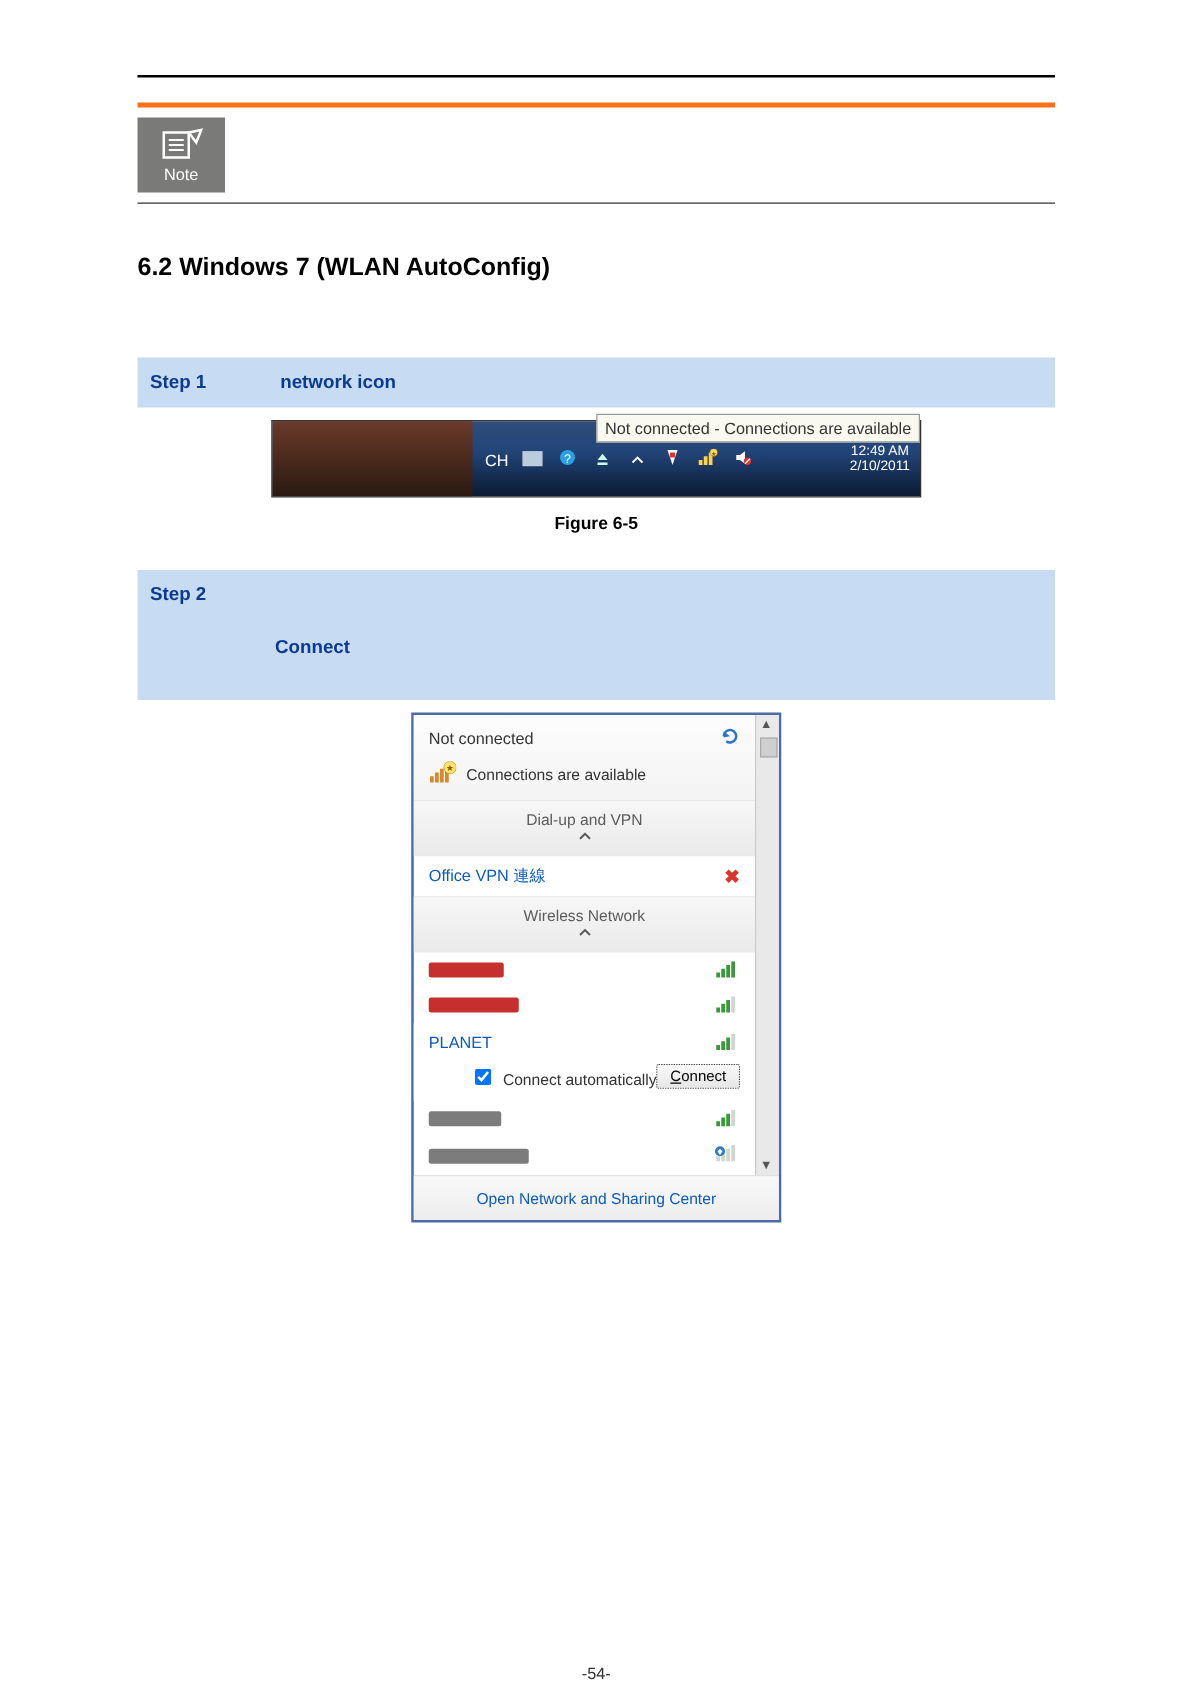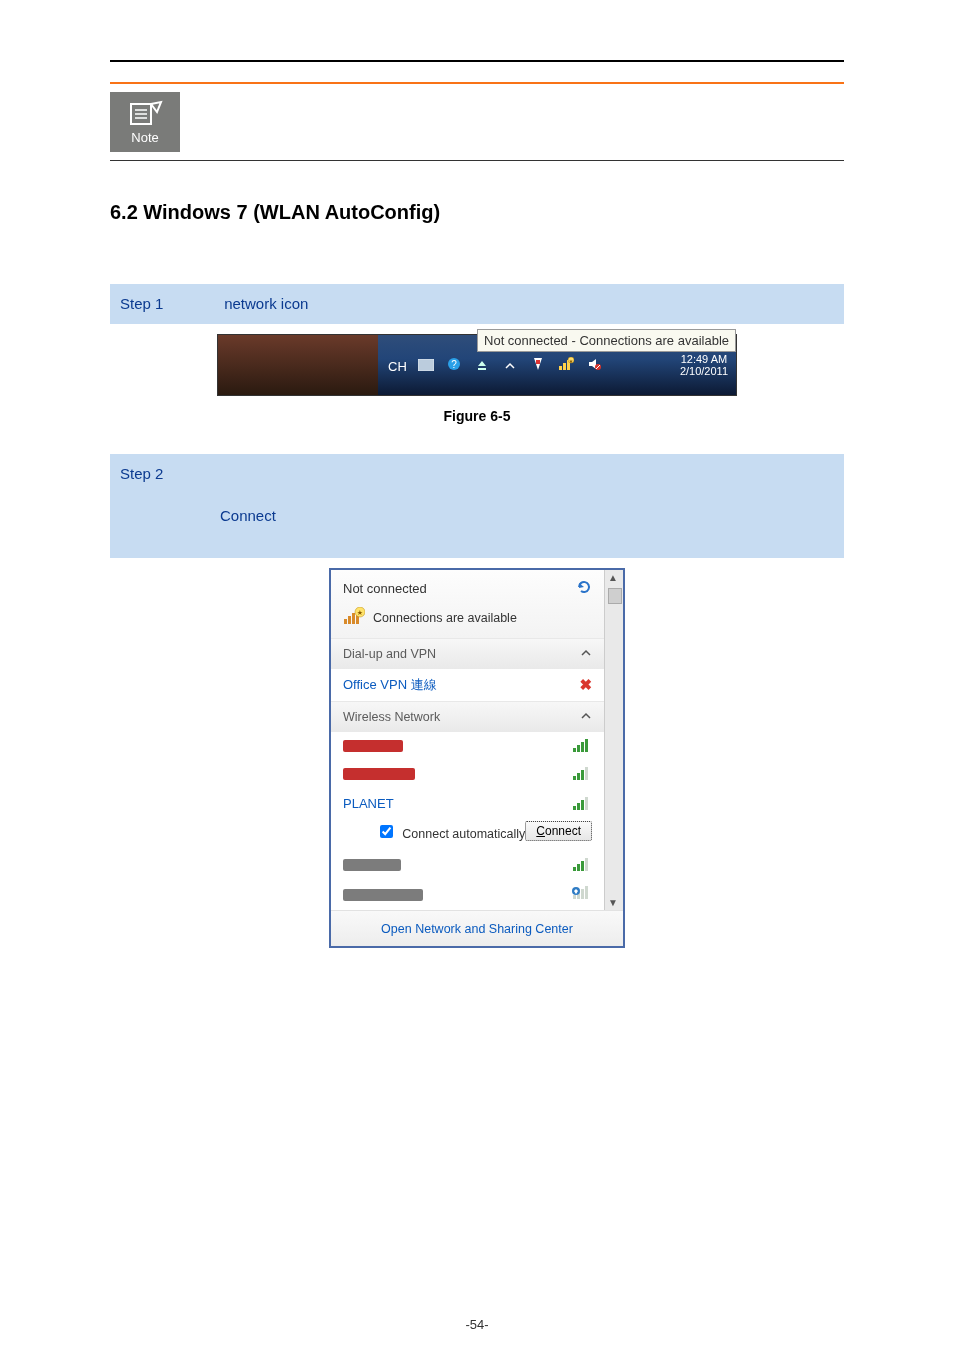--- a/index.html
+++ b/index.html
@@ -13,21 +13,21 @@
   }
   .page {
     padding: 60px 110px 0 110px;
     box-sizing: border-box;
   }
   .top-rule {
     border-top: 2px solid #000;
     margin-bottom: 20px;
   }
   .note-row {
-    border-top: 2px solid #f97316;
+    border-top: 4px solid #f97316;
     border-bottom: 1px solid #333;
     padding: 8px 0;
     display: flex;
     align-items: center;
   }
   .note-icon-box {
     width: 70px;
     height: 60px;
     background: #7a7b79;
     display: flex;
@@ -48,21 +48,21 @@
     margin: 40px 0 60px 0;
   }
   .step-bar {
     background: #c7dcf2;
     padding: 8px 10px;
     font-size: 15px;
     color: #0b3a90;
     margin: 8px 0 10px 0;
     line-height: 1.6;
   }
-  .step-bar strong { font-weight: normal; }
+  .step-bar strong { font-weight: bold; }
   .step-no { display: inline-block; width: 100px; }
   
   .taskbar-wrap { margin: 10px auto 10px auto; width: 520px; }
   .taskbar {
     position: relative;
     height: 60px;
     background: linear-gradient(#2f4d7a, #224578 40%, #0c1a34);
     border: 1px solid #333;
     display: flex;
     align-items: center;
@@ -98,37 +98,37 @@
   .wifi-body { display:flex; }
   .wifi-list { flex:1; }
   .wifi-scroll { width:18px; background:#e9e9e9; border-left:1px solid #ccc; position:relative; }
   .wifi-scroll .arrow-up { position:absolute; top:2px; left:3px; font-size:10px; color:#555; }
   .wifi-scroll .thumb { position:absolute; top:18px; left:3px; width:12px; height:14px; background:#cfcfcf; border:1px solid #aaa; }
   .wifi-scroll .arrow-down { position:absolute; bottom:2px; left:3px; font-size:10px; color:#555; }
   .wifi-section { padding:10px 12px; }
   .wifi-top { background: linear-gradient(#fdfdfd,#f3f3f3); }
   .wifi-top .line1 { display:flex; justify-content:space-between; align-items:center; }
   .wifi-top .line2 { display:flex; align-items:center; gap:8px; margin-top:10px; font-size:12.5px; }
-  .wifi-hdr { display:flex; justify-content:space-between; align-items:center; padding:8px 12px; background: linear-gradient(#f7f7f7,#e9e9e9); color:#5b5b5b; border-top:1px solid #e8e8e8; font-size:12.5px; }
+  .wifi-hdr { display:flex; justify-content:space-between; align-items:center; padding:8px 12px; background: linear-gradient(#f7f7f7,#e9e9e9); color:#5b5b5b; border-top:1px solid #e8e8e8; font-size:12.5px;flex-direction:column; }
   .wifi-item { display:flex; justify-content:space-between; align-items:center; padding:7px 12px; }
   .wifi-item.link { color:#0b5bbf; }
   .wifi-item .redact { display:inline-block; height:12px; border-radius:2px; background:#c52f2e; }
   .wifi-item .redact.grey { background:#7c7c7c; }
   .wifi-item .redx { color:#d9362d; font-weight:bold; font-size:15px; }
   .wifi-selected { background:#fff; padding:8px 12px 10px 12px; }
   .wifi-selected .row1 { display:flex; justify-content:space-between; align-items:center; color:#0b5bbf; }
   .wifi-selected .row2 { display:flex; justify-content:flex-end; align-items:center; margin-top:10px; }
   .wifi-selected label { font-size:12.5px; color:#333; }
   .wifi-selected input[type=checkbox]{ margin-right:6px; }
   .wifi-btn { font-size:12px; padding:2px 10px; border:1px dotted #444; background:linear-gradient(#fafafa,#e6e6e6); border-radius:2px; }
   .wifi-footer { text-align:center; padding:10px 15px; background: linear-gradient(#f9f9f9,#ededed); border-top:1px solid #e2e2e2; }
   .wifi-footer span { color:#0b5bbf; font-size:12.5px; }
   .bars svg { display:block; }
 
-  .pagenum { position:absolute; left:0; right:0; bottom:18px; text-align:center; font-size:13px; color:#333; }
+  .pagenum { position:absolute; left:0; right:0; bottom:4px; text-align:center; font-size:13px; color:#333; }
 </style>
 </head>
 <body>
 
 <div class="page">
 
   <div class="top-rule"></div>
 
   <div class="note-row">
     <div class="note-icon-box">

